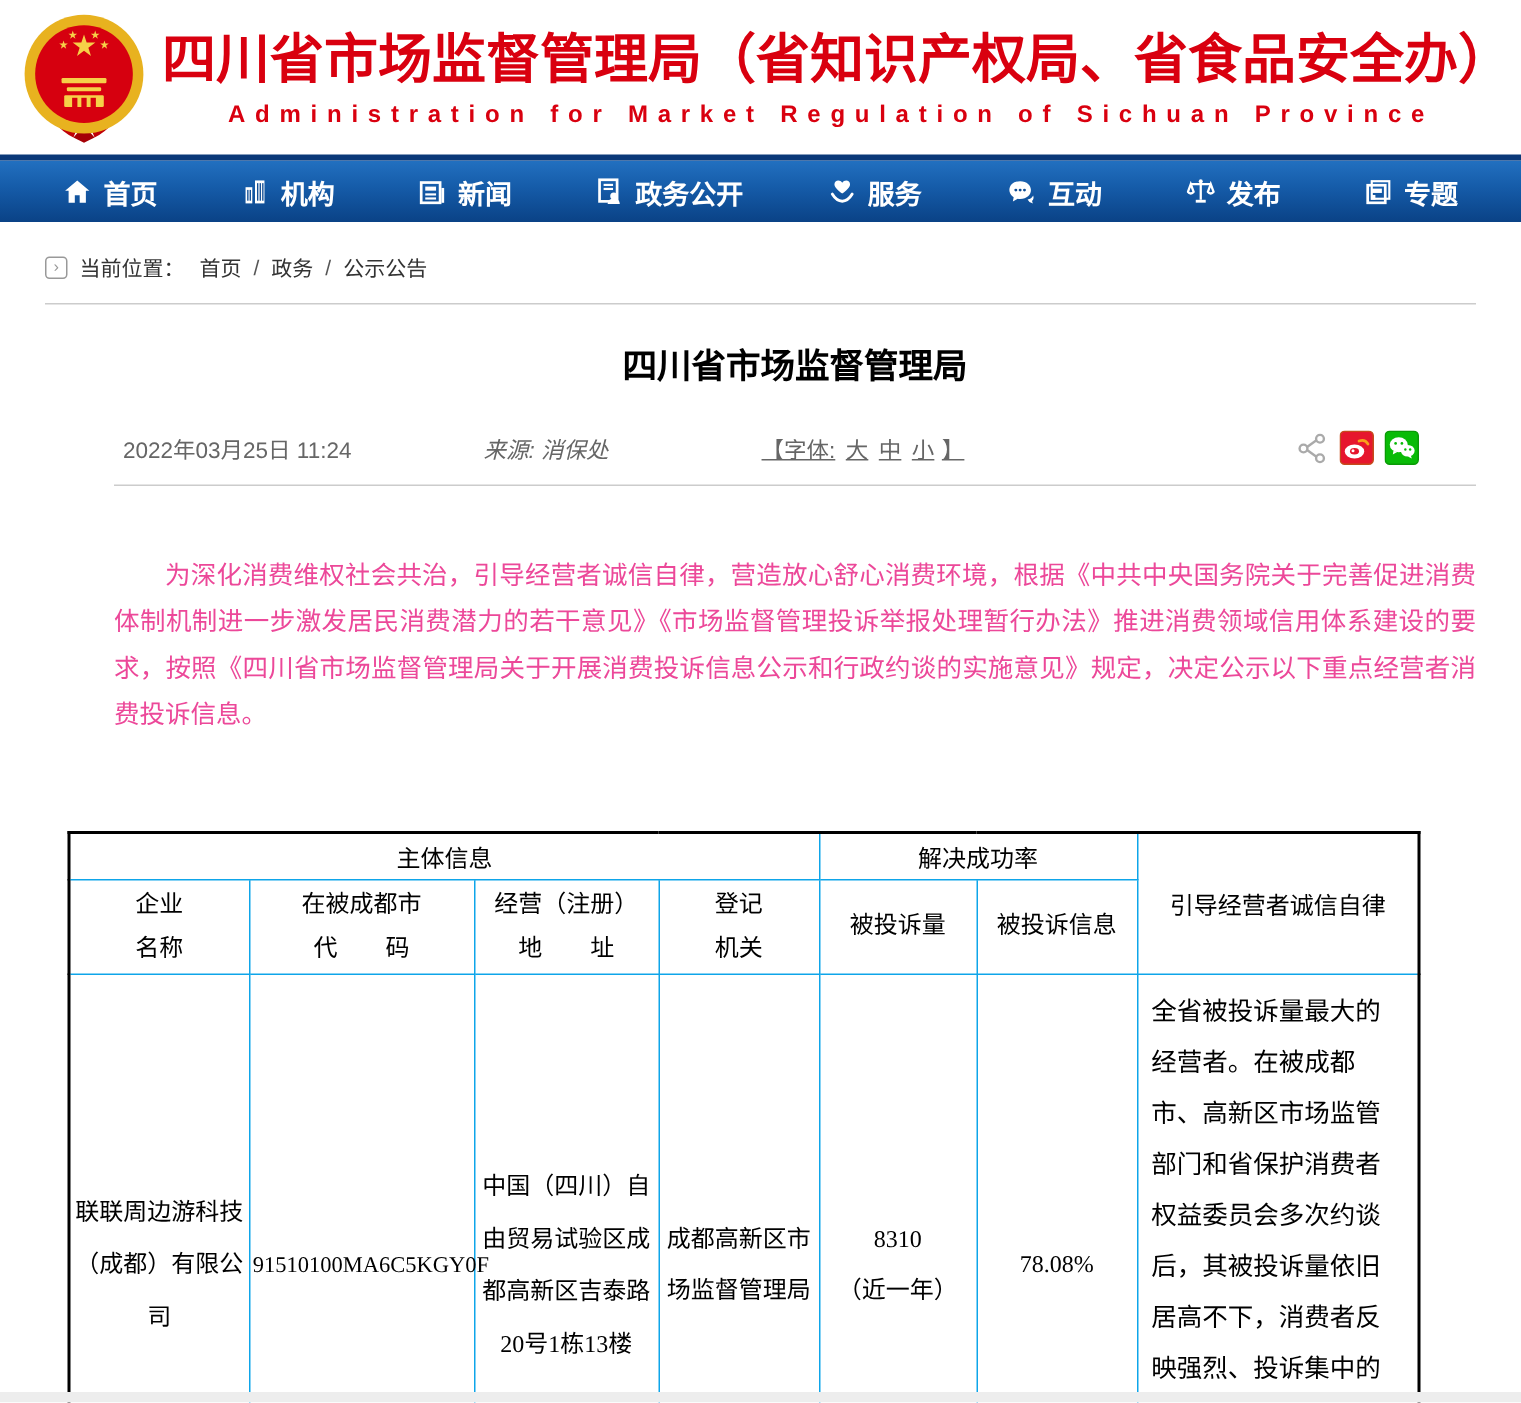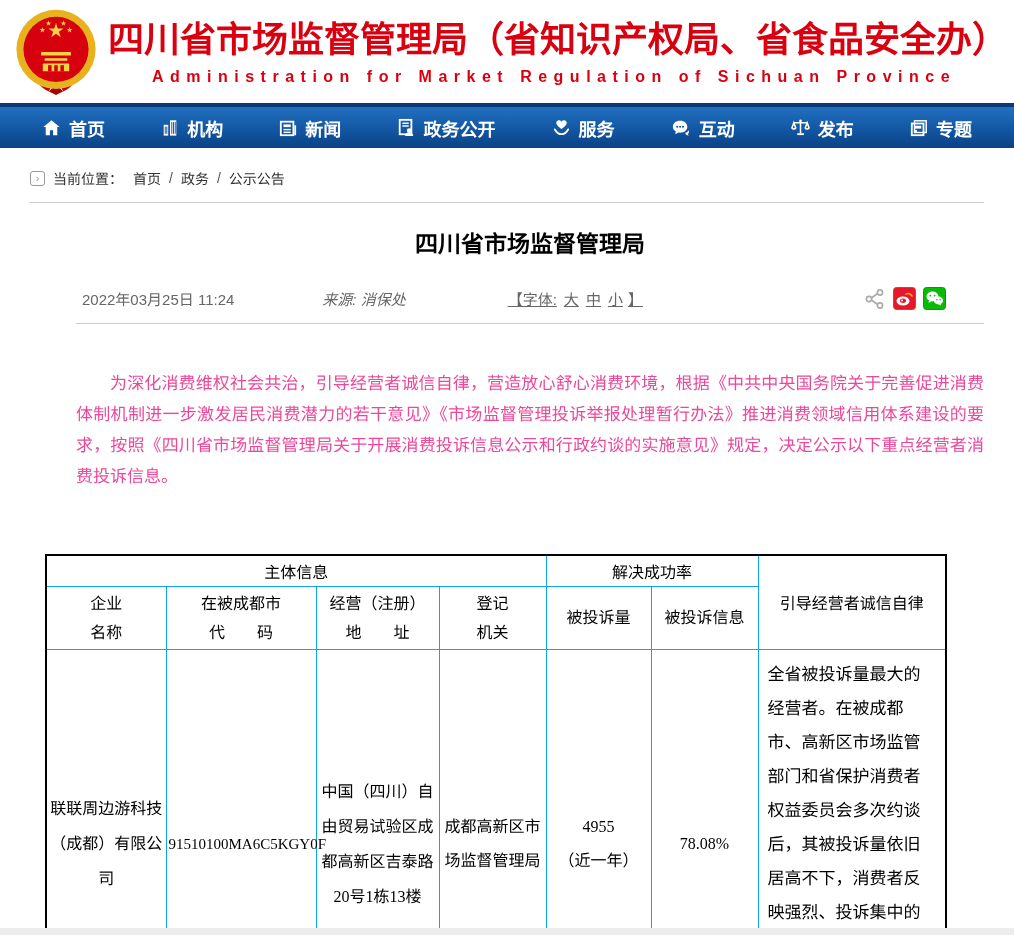--- a/index.html
+++ b/index.html
@@ -296,21 +296,21 @@
       <td>
         <span>被投诉信息</span>
       </td>
     </tr>
     <tr class="row-data">
       <td style="line-height:35px;">联联周边游科技（成都）有限公司</td>
       <td class="code-cell">91510100MA6C5KGY0F</td>
       <td style="line-height:35px;">中国（四川）自由贸易试验区成都高新区吉泰路20号1栋13楼</td>
       <td style="line-height:34px;">成都高新区市场监督管理局</td>
       <td class="complaints-cell">
-        <span class="cell-line">4955</span>
+        <span class="cell-line">8310</span>
         <span class="cell-line">（近一年）</span>
       </td>
       <td>78.08%</td>
       <td class="reason-cell">全省被投诉量最大的经营者。在被成都市、高新区市场监管部门和省保护消费者权益委员会多次约谈后，其被投诉量依旧居高不下，消费者反映强烈、投诉集中的退款规则、服务质量等方面，仍未有明显改善。</td>
     </tr>
   </tbody>
 </table>
 
 <div class="bottom-strip"></div>
 

